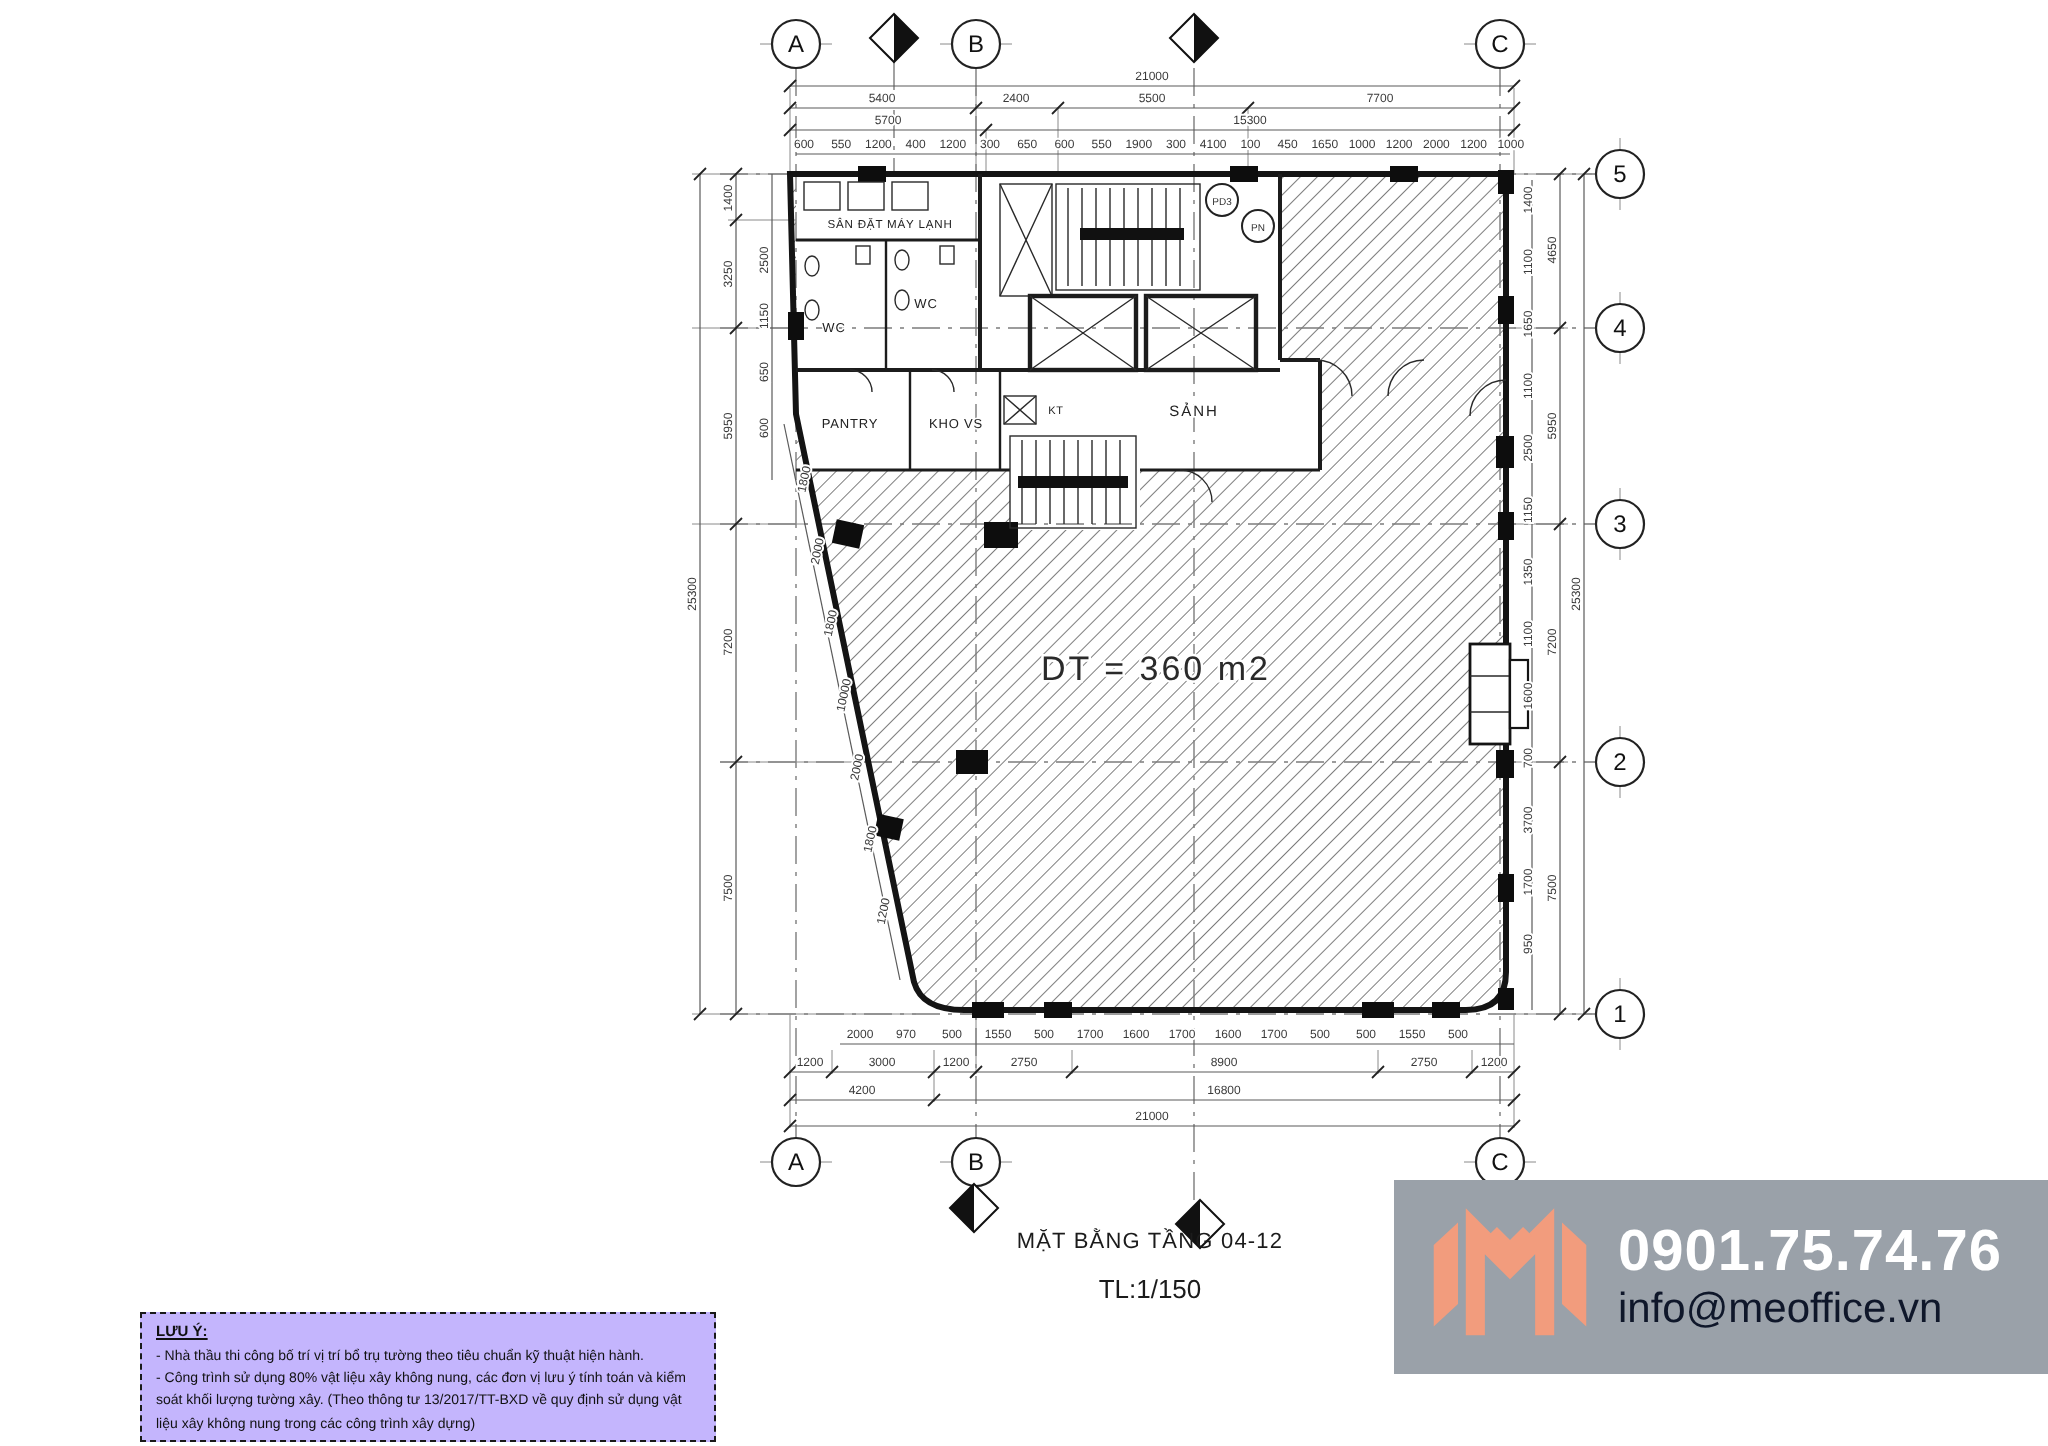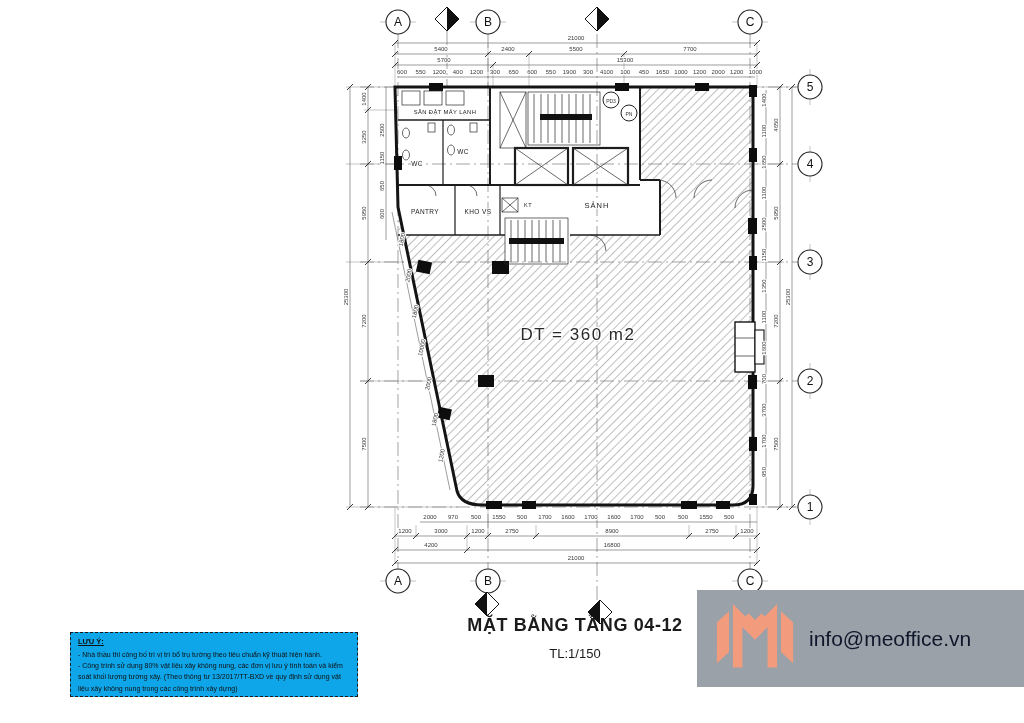--- a/index.html
+++ b/index.html
@@ -11,25 +11,25 @@
   .lbl{font-size:6.5px;fill:#222;letter-spacing:.4px;paint-order:stroke;stroke:#fff;stroke-width:1.5px}
   .area-lbl{font-size:17px;fill:#2a2a2a;letter-spacing:1.5px;paint-order:stroke;stroke:#fff;stroke-width:2.5px}
   .bubble-txt{font-size:12px;fill:#111}
   .wall{stroke:#141414;fill:none}
   .part{stroke:#1c1c1c;fill:none}
   .dimline{stroke:#5a5a5a;stroke-width:.6;fill:none}
   .ext{stroke:#8a8a8a;stroke-width:.5;fill:none}
   .gridline{stroke:#7c7c7c;stroke-width:.7;stroke-dasharray:14 4 2 4;fill:none}
   .fix{stroke:#2a2a2a;stroke-width:.7;fill:none}
   .col{fill:#0d0d0d}
-  .note-box{position:absolute;left:70px;top:632px;width:272px;border:1.6px dashed #1a1a1a;
-            padding:3px 7px 2px;font-size:7px;line-height:1.6;color:#111;background:#0ea5e9}
+  .note-box{position:absolute;left:70px;top:656px;width:272px;border:1.6px dashed #1a1a1a;
+            padding:3px 7px 2px;font-size:7px;line-height:1.6;color:#111;background:#c4b5fd}
   .note-box .hd{font-weight:bold;text-decoration:underline;font-size:7.5px;margin-bottom:1px}
   .title-block{position:absolute;left:430px;top:615px;width:290px;text-align:center;color:#1b1b1b}
-  .title-block .t1{font-size:18px;font-weight:bold;letter-spacing:.6px}
+  .title-block .t1{font-size:11px;font-weight:normal;letter-spacing:.6px}
   .title-block .t2{font-size:13px;margin-top:10px}
   .banner{position:absolute;left:697px;top:590px;width:327px;height:97px;background:#9aa1a9;
           display:flex;align-items:center}
   .logo{width:92px;height:78px;margin-left:12px;flex:none}
   .contact{color:#fff;margin-left:8px;line-height:1.1}
   .phone{font-size:29px;font-weight:bold;letter-spacing:.5px}
   .email{font-size:21px;color:#0f172a;margin-top:1px}
 </style>
 </head>
 <body>
@@ -414,17 +414,18 @@
 </div>
 
 <div class="banner">
   <svg class="logo" viewBox="0 0 100 90">
     <polygon points="6,26 20,13 20,60 6,73" fill="#F29C7D"></polygon>
     <polygon points="94,26 80,13 80,60 94,73" fill="#F29C7D"></polygon>
     <path d="M30,78 V18 L50,38 L70,18 V78" fill="none" stroke="#F29C7D" stroke-width="11"></path>
     <path d="M40,18 L50,28 L60,18" fill="none" stroke="#F29C7D" stroke-width="7"></path>
   </svg>
   <div class="contact">
+    <div class="phone">0901.75.74.76</div>
     <div class="email">info@meoffice.vn</div>
   </div>
 </div>
 
 </div>
 
 </body></html>

